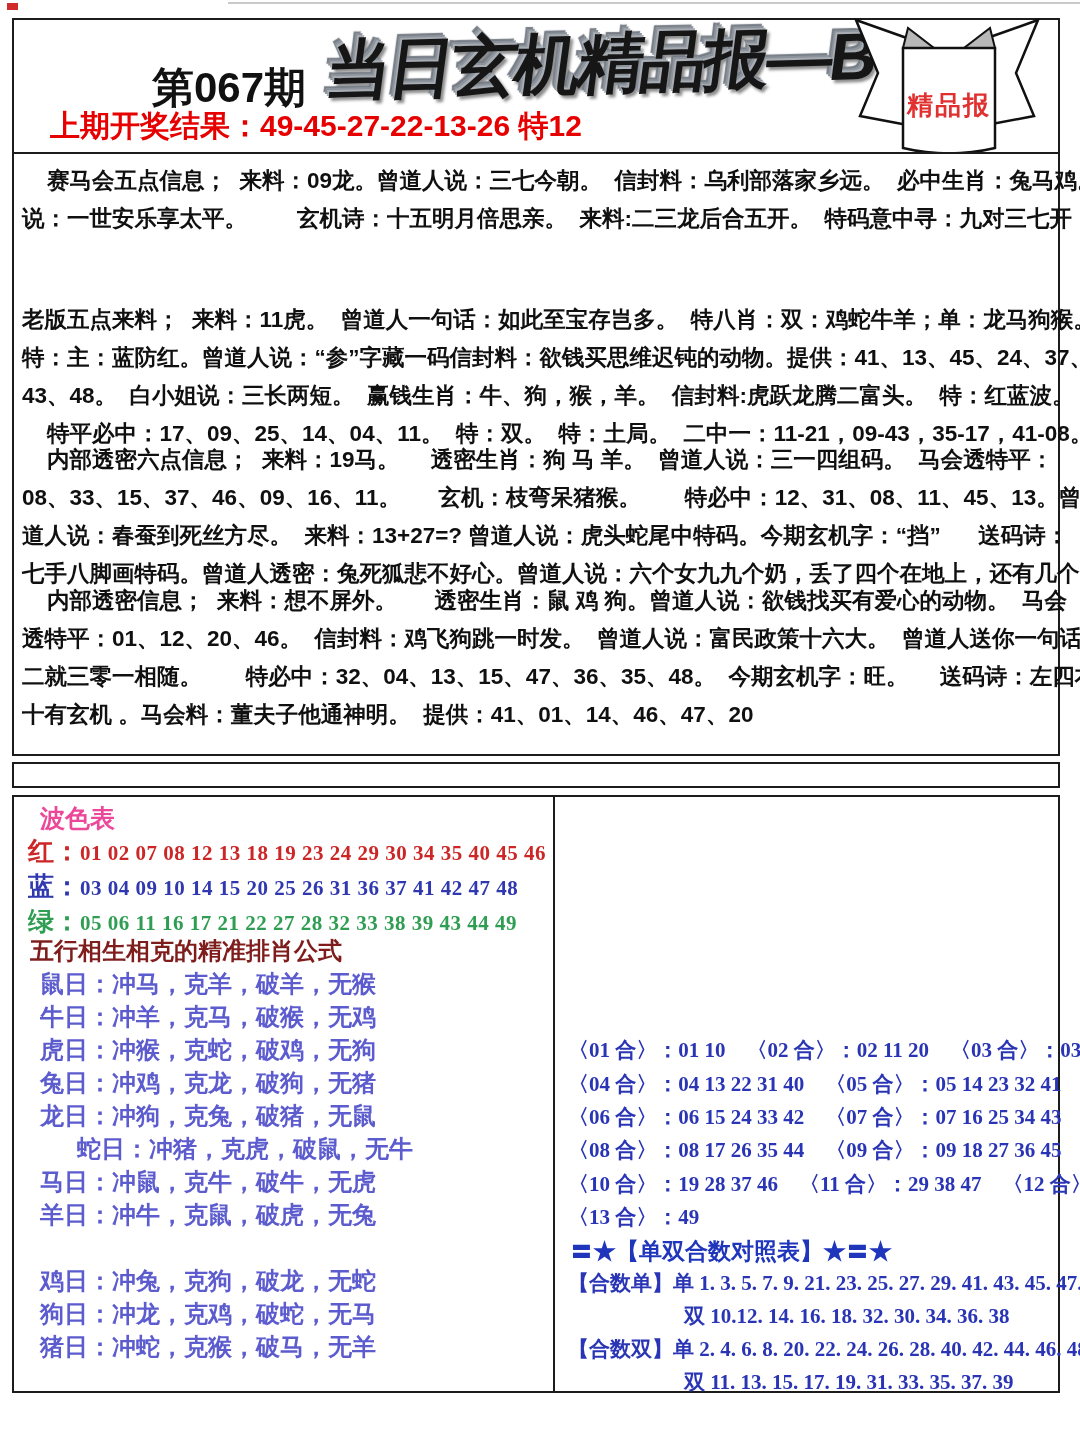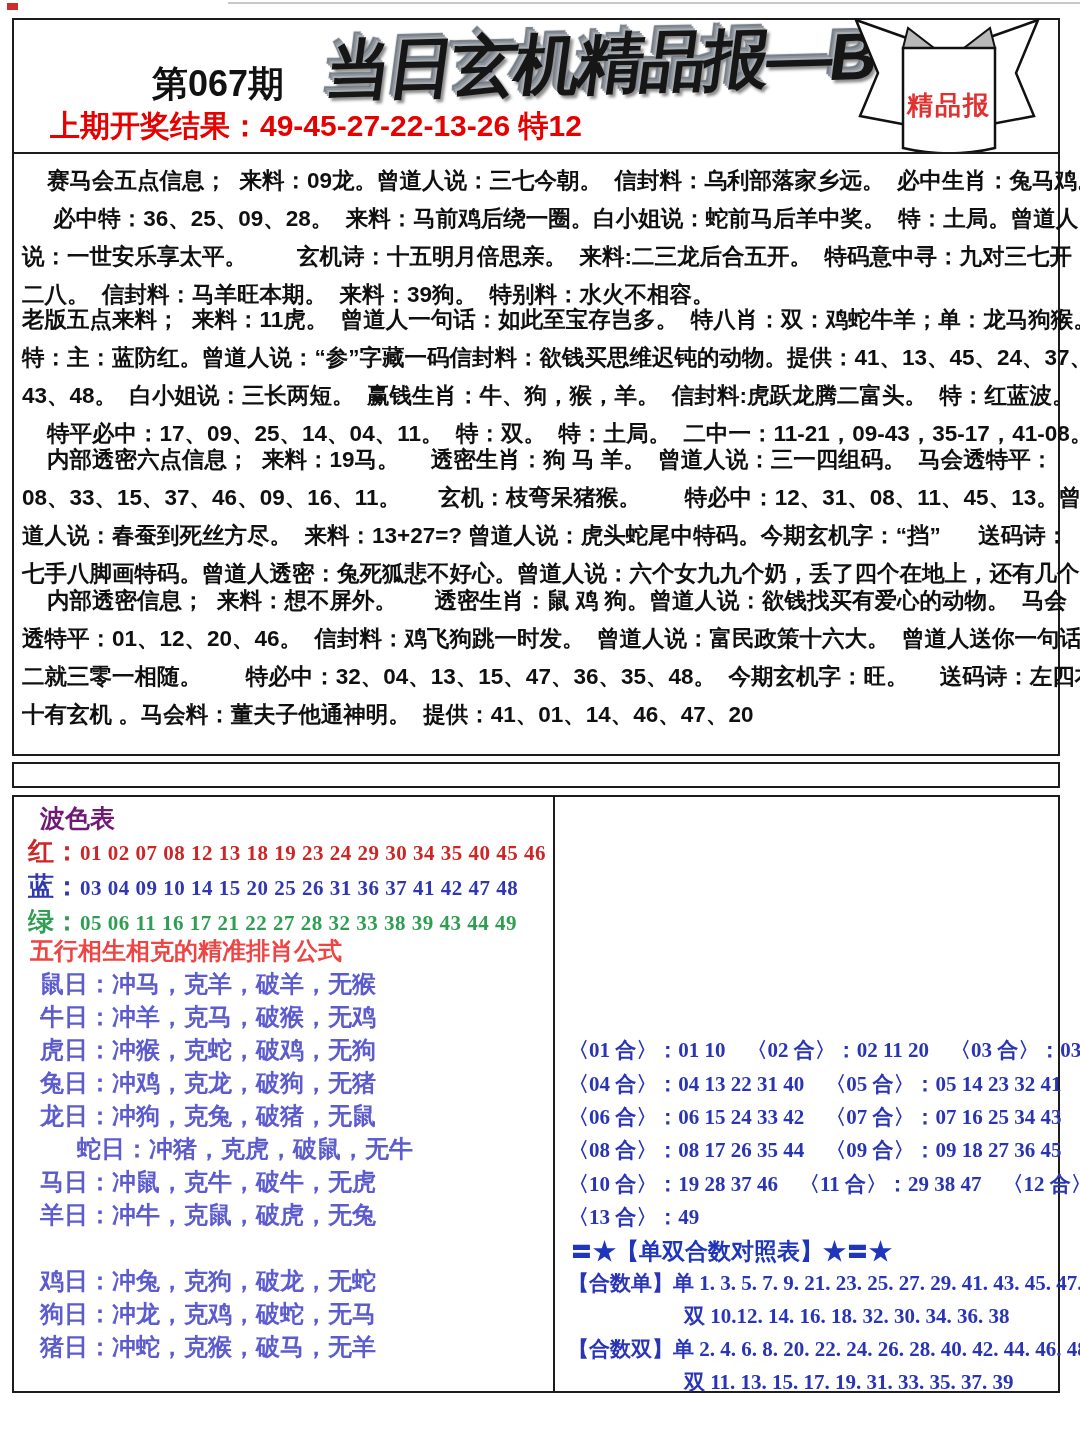--- a/index.html
+++ b/index.html
@@ -3,35 +3,35 @@
 <meta charset="utf-8">
 <style>
   html,body{margin:0;padding:0;background:#fff;}
   .page{position:relative;width:1080px;height:1440px;background:#ffffff;overflow:hidden;
         font-family:"Liberation Sans",sans-serif;}
   .abs{position:absolute;}
   .box{position:absolute;border:2px solid #1c1c1c;box-sizing:border-box;background:#fff;}
   
   .top-edge{position:absolute;left:228px;top:2px;width:852px;height:2px;background:#c9c9c9;}
   .red-mark{position:absolute;left:7px;top:3px;width:11px;height:7px;background:#cf2b2b;}
-  .issue{font-size:36px;font-weight:bold;color:#111;white-space:nowrap;}
+  .issue{font-size:42px;font-weight:bold;color:#111;white-space:nowrap;}
   .title3d{font-size:66px;font-weight:900;color:#161616;white-space:nowrap;letter-spacing:-3px;
            transform:rotate(-1.5deg) skewX(-9deg);transform-origin:left top;
            text-shadow:-2px -2px 0 #a8adb4,-4px -4px 0 #8d939b,-6px -6px 1px #767c85,3px 3px 3px rgba(0,0,0,.45);}
   .result{font-size:30px;font-weight:bold;color:#e60000;white-space:nowrap;}
   
   .para{position:absolute;left:22px;width:1036px;}
   .pline{font-size:22.5px;font-weight:bold;color:#101010;line-height:38px;white-space:pre;}
   
-  .wave-title{font-size:25px;font-weight:bold;color:#701a75;white-space:nowrap;}
+  .wave-title{font-size:25px;font-weight:bold;color:#ec4899;white-space:nowrap;}
   .wave-row{position:absolute;left:28px;white-space:nowrap;}
   .wave-label{font-size:26px;font-weight:bold;}
   .wave-nums{font-size:21px;font-weight:bold;font-family:"Liberation Serif",serif;letter-spacing:.5px;}
   .w-red{color:#cc2626;} .w-blue{color:#3038b0;} .w-green{color:#2f9e52;}
-  .formula-title{font-size:24px;font-weight:bold;color:#ef4444;white-space:nowrap;}
+  .formula-title{font-size:24px;font-weight:bold;color:#7f1d1d;white-space:nowrap;}
   .zline{position:absolute;left:40px;font-size:24px;font-weight:bold;color:#5c5ccf;white-space:nowrap;}
   
   .rhead{position:absolute;left:570px;font-size:23px;font-weight:bold;color:#1f35bb;white-space:nowrap;}
   .rline{position:absolute;left:568px;font-size:21px;font-weight:bold;color:#2a35b5;
          font-family:"Liberation Serif",serif;white-space:nowrap;}
   .rline.indent{left:684px;}
   .divider{position:absolute;left:553px;top:795px;width:2px;height:598px;background:#1c1c1c;}
   .ribbon-svg{position:absolute;left:848px;top:12px;}
 </style>
 </head>
@@ -53,23 +53,21 @@
     <polygon points="55,36 60,16 86,36" fill="#b8b8b8" stroke="#111" stroke-width="2"></polygon>
     <polygon points="147,36 142,16 116,36" fill="#b8b8b8" stroke="#111" stroke-width="2"></polygon>
     <path d="M55,36 L147,36 L147,136 Q101,147 55,136 Z" fill="#ffffff" stroke="#111" stroke-width="2.5"></path>
     <text x="101" y="102" text-anchor="middle" font-size="26" font-weight="bold" fill="#e03030" font-family="Liberation Sans, sans-serif" letter-spacing="2">精品报</text>
   </svg>
 
   <div class="box" style="left:12px;top:152px;width:1048px;height:604px;"></div>
 
   <div class="para" style="top:162px;">
     <div class="pline">    赛马会五点信息；  来料：09龙。曾道人说：三七今朝。  信封料：乌利部落家乡远。  必中生肖：兔马鸡。</div>
-    <div class="pline">     必中特：36、25、09、28。  来料：马前鸡后绕一圈。白小姐说：蛇前马后羊中奖。  特：土局。曾道人</div>
     <div class="pline">说：一世安乐享太平。        玄机诗：十五明月倍思亲。  来料:二三龙后合五开。  特码意中寻：九对三七开</div>
-    <div class="pline">二八。  信封料：马羊旺本期。  来料：39狗。  特别料：水火不相容。</div>
   </div>
   <div class="para" style="top:301px;">
     <div class="pline">老版五点来料；  来料：11虎。  曾道人一句话：如此至宝存岂多。  特八肖：双：鸡蛇牛羊；单：龙马狗猴。</div>
     <div class="pline">特：主：蓝防红。曾道人说：“参”字藏一码信封料：欲钱买思维迟钝的动物。提供：41、13、45、24、37、</div>
     <div class="pline">43、48。  白小姐说：三长两短。  赢钱生肖：牛、狗，猴，羊。  信封料:虎跃龙腾二富头。  特：红蓝波。</div>
     <div class="pline">    特平必中：17、09、25、14、04、11。  特：双。  特：土局。  二中一：11-21，09-43，35-17，41-08。</div>
   </div>
   <div class="para" style="top:441px;">
     <div class="pline">    内部透密六点信息；  来料：19马。     透密生肖：狗 马 羊。  曾道人说：三一四组码。  马会透特平：</div>
     <div class="pline">08、33、15、37、46、09、16、11。      玄机：枝弯呆猪猴。       特必中：12、31、08、11、45、13。曾</div>

